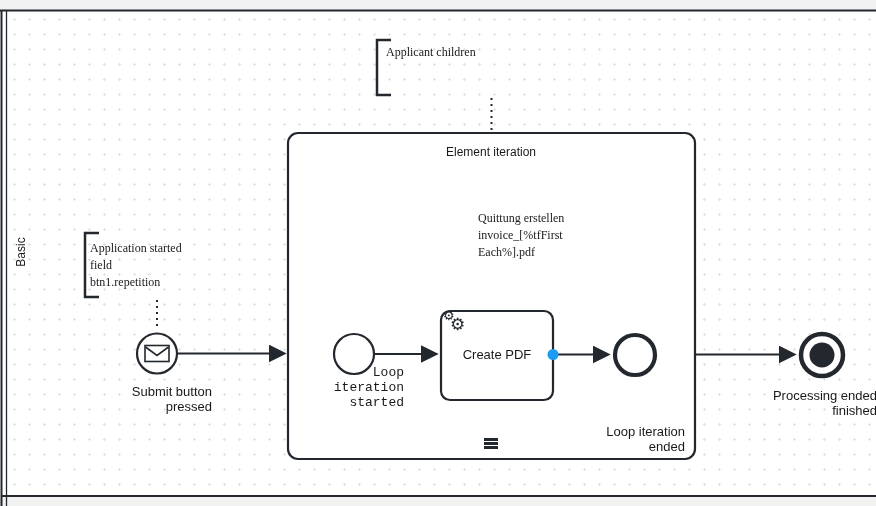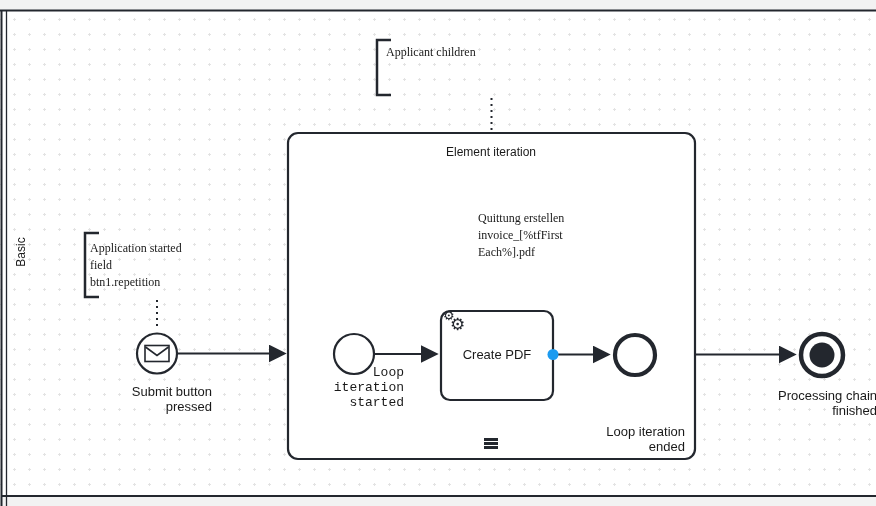--- a/index.html
+++ b/index.html
@@ -94,21 +94,21 @@
       <div class="bar"></div>
   </div>
 
   <div class="task-label" style="left:441px;top:347px;width:112px;">Create PDF</div>
   <span class="gear gear-small">⚙</span>
   <span class="gear gear-big">⚙</span>
 
   <div class="label" style="left:102px;top:384px;width:110px;">Submit button pressed</div>
   <div class="label" style="left:304px;top:365px;width:100px;font-family:Liberation Mono, monospace;">Loop iteration started</div>
   <div class="label" style="left:585px;top:386px;width:100px;margin-top:38px;">Loop iteration ended</div>
-  <div class="label" style="left:767px;top:388px;width:110px;">Processing chain finished</div>
+  <div class="label" style="left:767px;top:388px;width:110px;">Processing ended finished</div>
 
   <div class="ann" style="left:386px;top:44px;">
     <div>Applicant children</div>
   </div>
   <div class="ann" style="left:90px;top:240px;">
     <div>Application started</div>
     <div>field</div>
     <div>btn1.repetition</div>
   </div>
   <div class="ann" style="left:434px;top:210px;margin-left:44px;">

